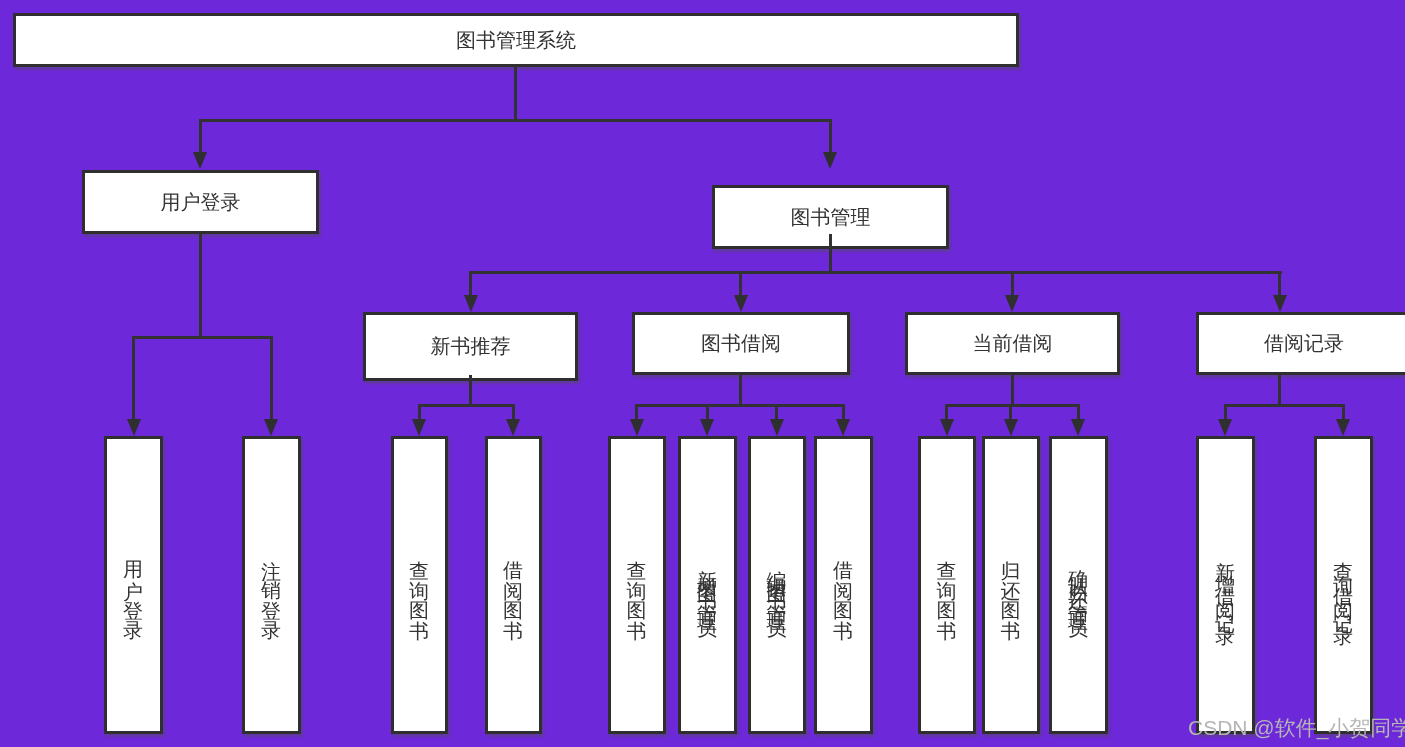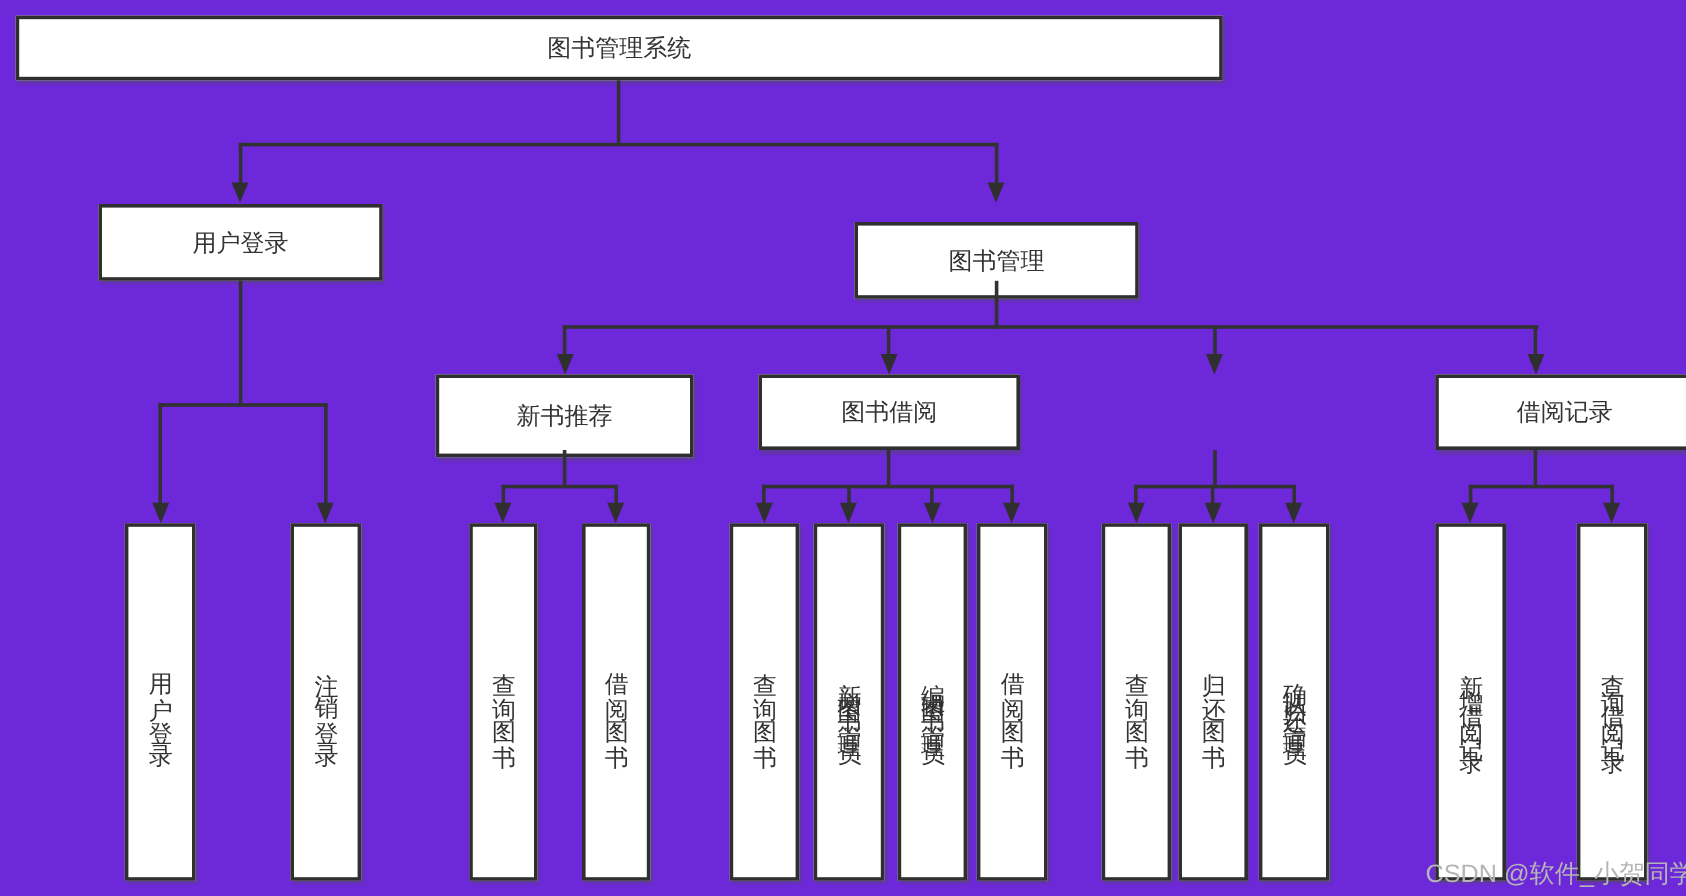--- a/index.html
+++ b/index.html
@@ -74,20 +74,23 @@
   <div class="vline" style="left:1011px; top:271px; height:25px;"></div>
   <div class="arrow" style="left:1005px; top:295px;"></div>
   <div class="vline" style="left:1278px; top:271px; height:25px;"></div>
   <div class="arrow" style="left:1273px; top:295px;"></div>
 
   <div class="box" style="left:363px; top:312px; width:215px; height:69px;">
     <span>新书推荐</span>
   </div>
   <div class="box" style="left:632px; top:312px; width:218px; height:63px;">
     <span>图书借阅</span>
+  </div>
+  <div class="box" style="left:905px; top:312px; width:215px; height:63px;">
+    <span>当前借阅</span>
   </div>
   <div class="box" style="left:1172px; top:312px; width:216px; height:63px;margin-left:24px;">
     <span>借阅记录</span>
   </div>
 
   <div class="vline" style="left:469px; top:375px; height:31px;"></div>
   <div class="hline" style="left:418px; top:404px; width:97px;"></div>
   <div class="vline" style="left:418px; top:404px; height:16px;"></div>
   <div class="arrow" style="left:412px; top:419px;"></div>
   <div class="vline" style="left:512px; top:404px; height:16px;"></div>

